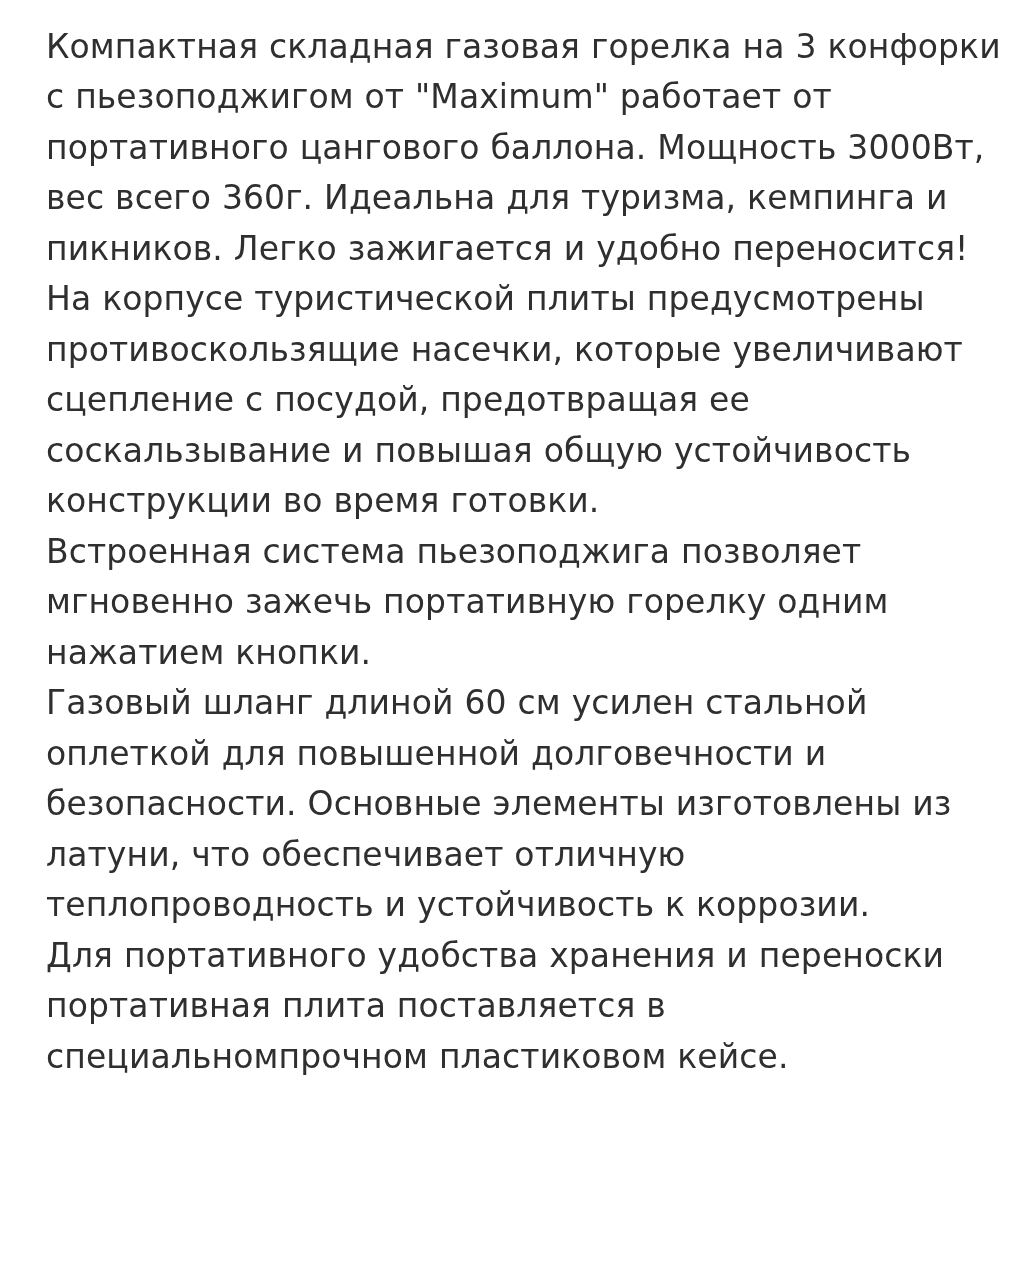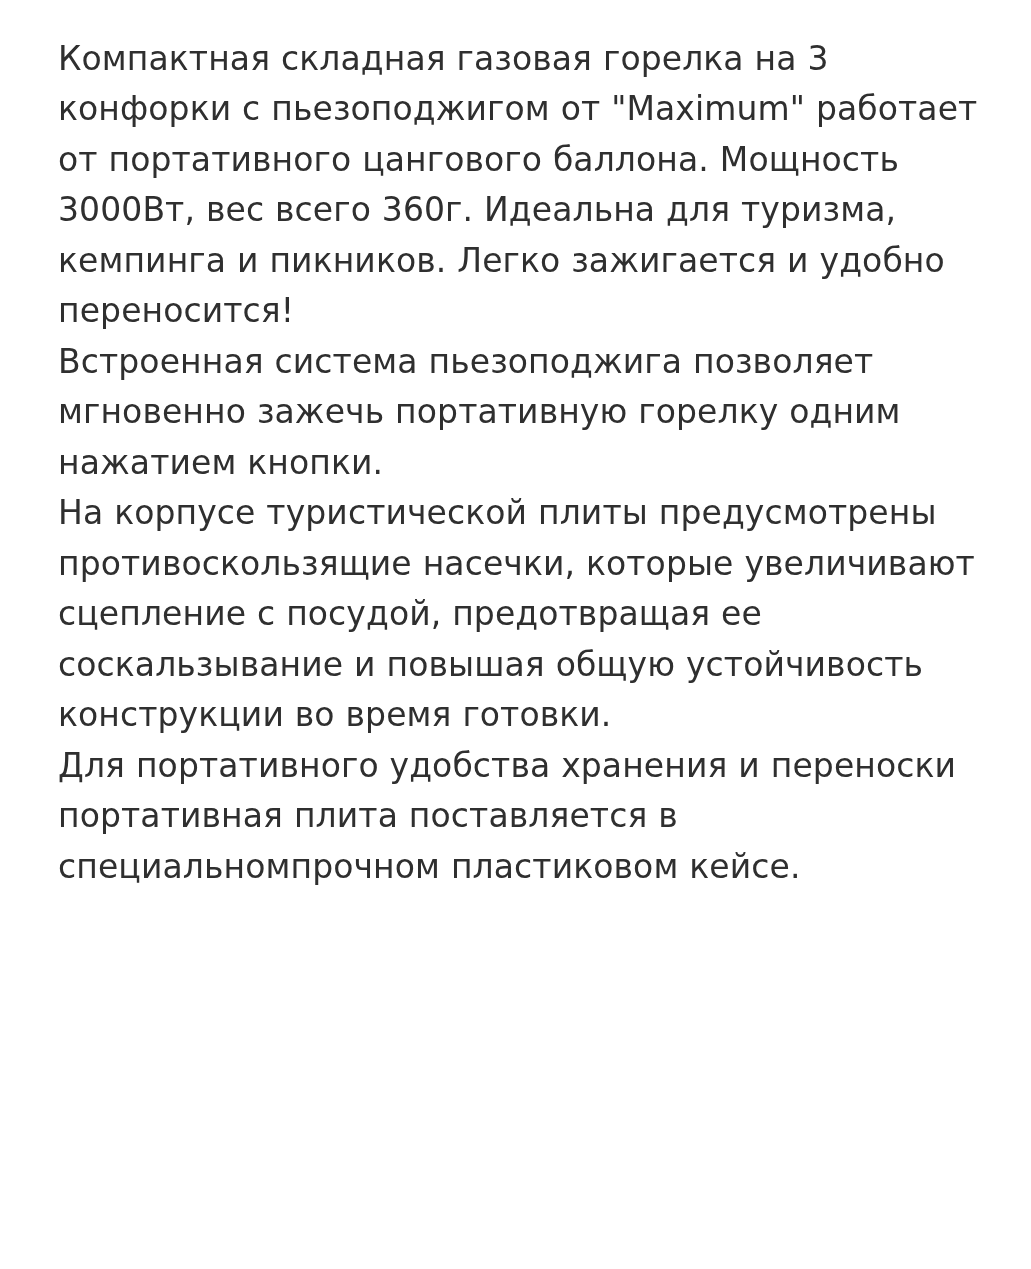--- a/index.html
+++ b/index.html
@@ -16,37 +16,38 @@
     -webkit-font-smoothing: antialiased;
   }
   .page {
     box-sizing: border-box;
     width: 1031px;
     min-height: 1269px;
     padding: 18px 10px 0 42px;
     background: #ffffff;
   }
   .description {
-    margin: 16px;
+    margin: 4px;
     padding: 0;
   }
   .description p {
     margin: 0 0 0 0;
     font-size: 33px;
     line-height: 1.53;
     font-weight: 400;
     color: #2f2f2f;
     letter-spacing: 0.1px;
     word-spacing: 0.3px;
     overflow-wrap: break-word;
   }
 </style>
 </head>
 <body>
 
 <div class="page">
   <article class="description">
     <p>Компактная складная газовая горелка на 3 конфорки с пьезоподжигом от "Maximum" работает от портативного цангового баллона. Мощность 3000Вт, вес всего 360г. Идеальна для туризма, кемпинга и пикников. Легко зажигается и удобно переносится!</p>
+    <p>На корпусе туристической плиты предусмотрены противоскользящие насечки, которые увеличивают сцепление с посудой, предотвращая ее соскальзывание и повышая общую устойчивость конструкции во время готовки.</p>
     <p>Встроенная система пьезоподжига позволяет мгновенно зажечь портативную горелку одним нажатием кнопки.</p>
-    <p>На корпусе туристической плиты предусмотрены противоскользящие насечки, которые увеличивают сцепление с посудой, предотвращая ее соскальзывание и повышая общую устойчивость конструкции во время готовки.</p>
+    <p>Газовый шланг длиной 60 см усилен стальной оплеткой для повышенной долговечности и безопасности. Основные элементы изготовлены из латуни, что обеспечивает отличную теплопроводность и устойчивость к коррозии.</p>
     <p>Для портативного удобства хранения и переноски портативная плита поставляется в специальномпрочном пластиковом кейсе.</p>
   </article>
 </div>
 
 </body></html>

